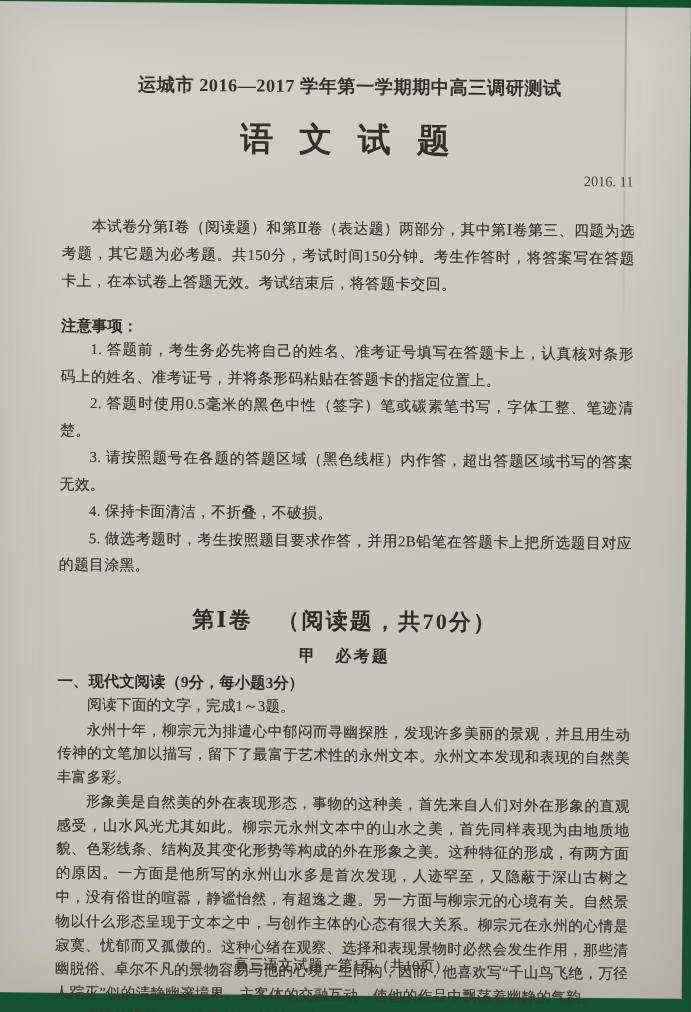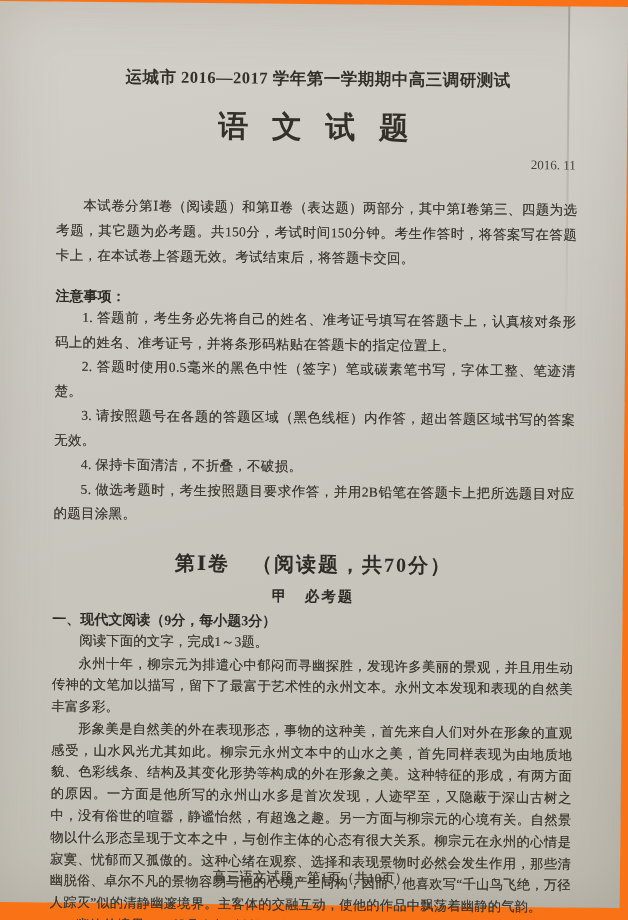--- a/index.html
+++ b/index.html
@@ -4,21 +4,21 @@
 <style>
   html, body { margin: 0; padding: 0; }
   body {
     width: 628px; height: 920px;
     font-family: "Liberation Serif", "DejaVu Serif", serif;
     background: #111;
   }
   .photo {
     position: relative;
     width: 628px; height: 920px;
-    background: #f97316;
+    background: #14532d;
     overflow: hidden;
   }
   .paper {
     position: absolute;
     left: -8px; top: 4px;
     width: 632px; height: 901px;
     transform: rotate(0.55deg);
     transform-origin: 50% 50%;
     background: linear-gradient(165deg, #d3d0c9 0%, #cbc8c1 40%, #c5c2b9 75%, #bdb9ae 100%);
     box-shadow: inset 0 0 60px rgba(120,115,100,0.25);

